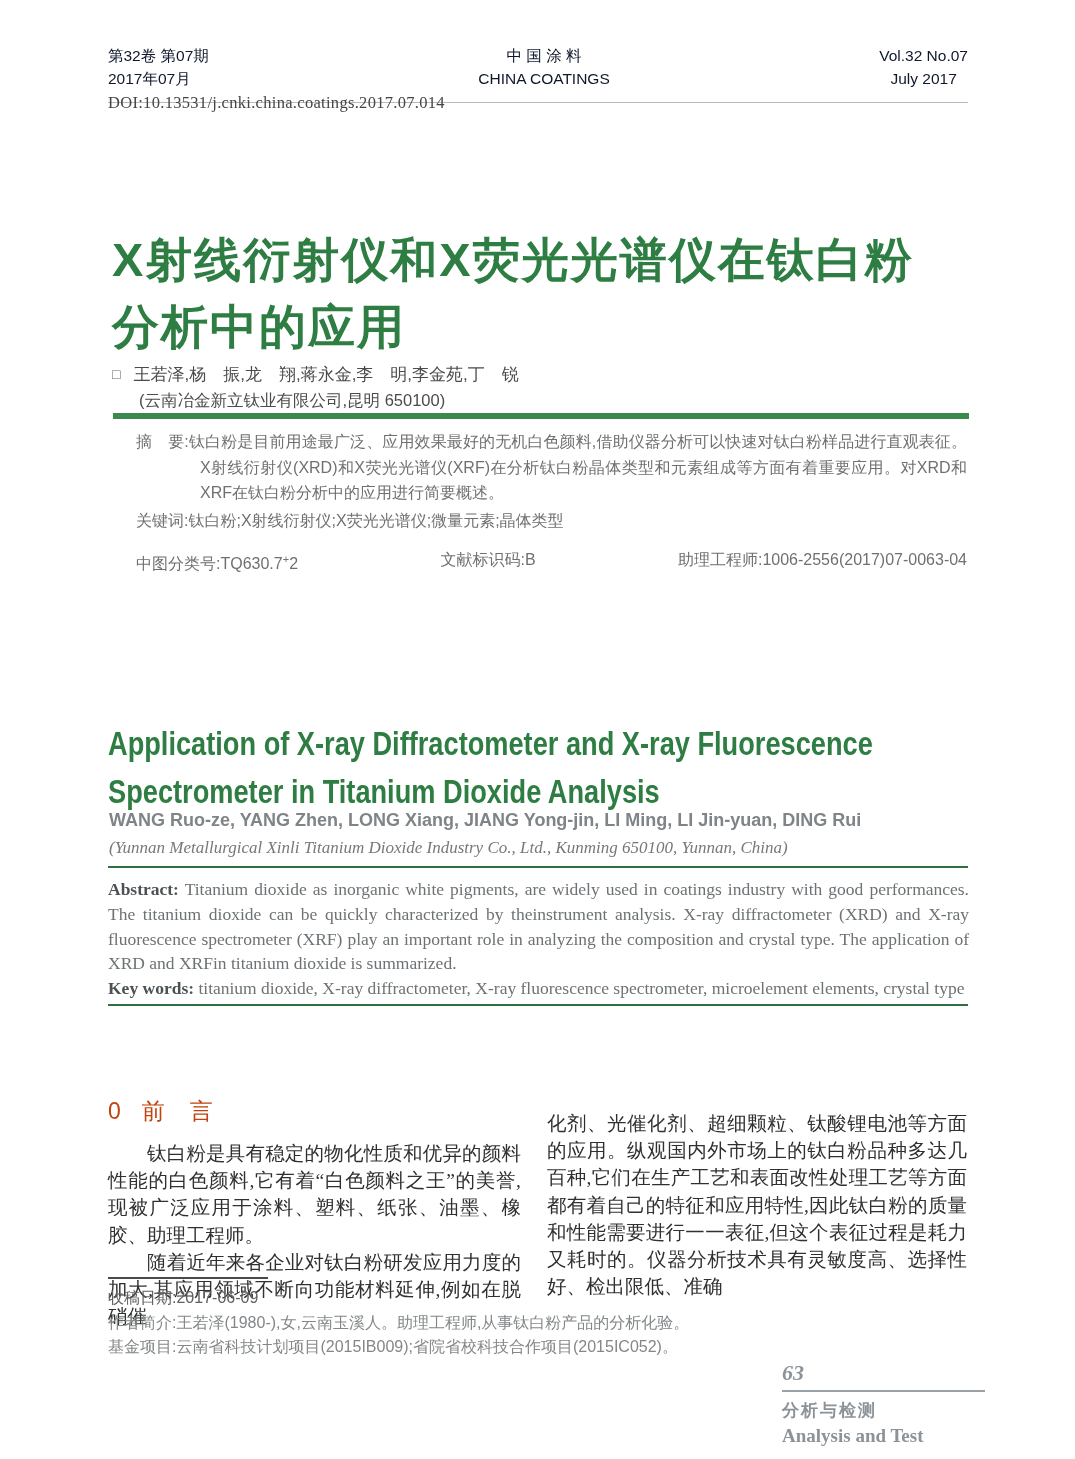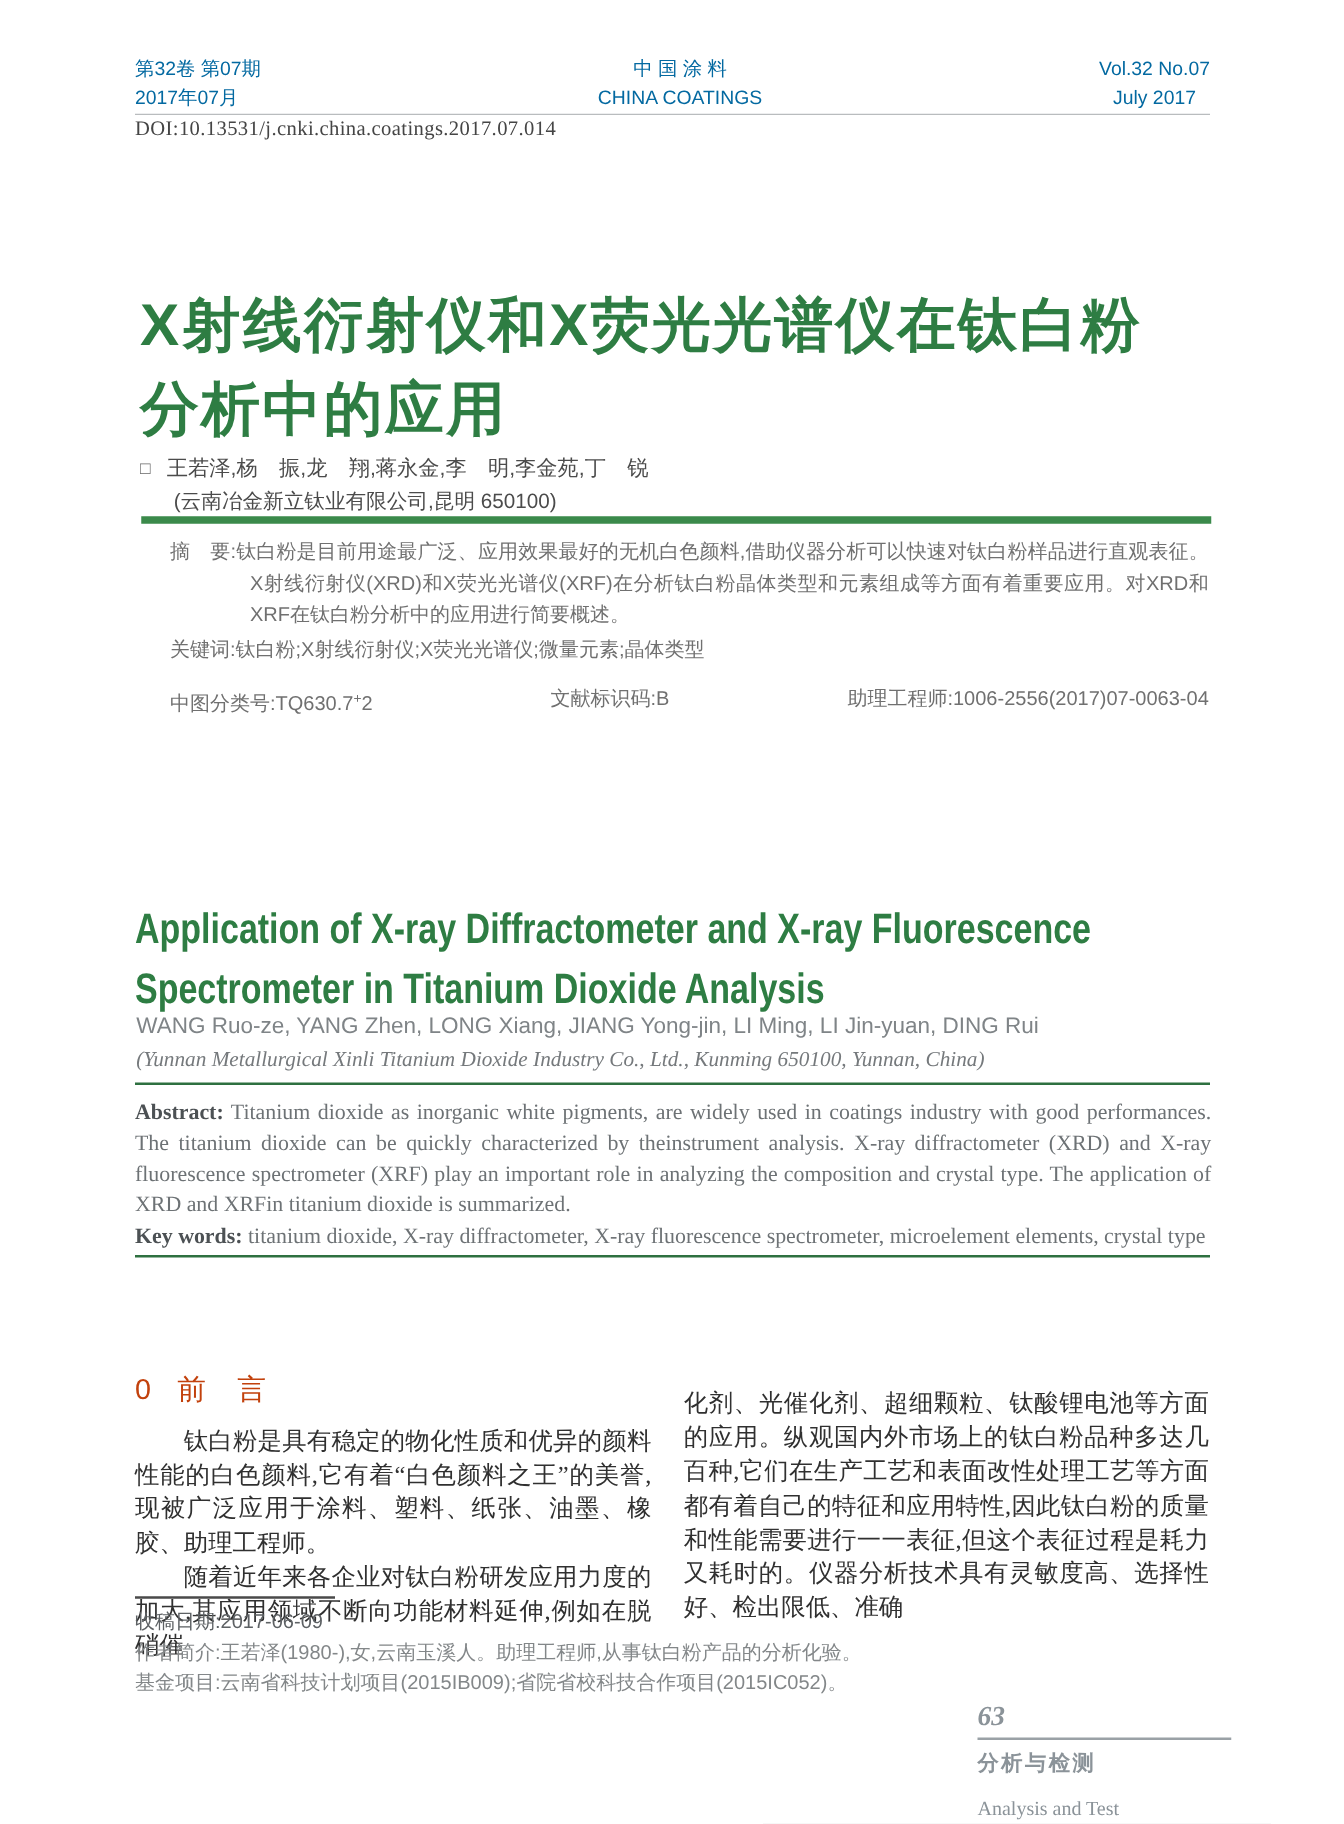--- a/index.html
+++ b/index.html
@@ -1,21 +1,21 @@
 <!DOCTYPE html>
 <html><head>
 <meta charset="utf-8">
 <style>
   * { margin:0; padding:0; box-sizing:border-box; }
   body { background:#e8e8e8; font-family:"Liberation Sans", sans-serif; }
   .page { position:relative; width:1075px; height:1459px; margin:0 auto; background:#ffffff; overflow:hidden; }
 
   
   .hdr { position:absolute; top:44px; left:108px; width:860px; display:flex; justify-content:space-between;
-         color:#0369a1; font-size:15.5px; line-height:23px; padding-bottom:1px; border-bottom:1.5px solid #b9bcbe; }
+         color:#0f172a; font-size:15.5px; line-height:23px; padding-bottom:12px; border-bottom:1.5px solid #b9bcbe; }
   .hdr .c { text-align:center; } .hdr .r { text-align:center; }
   .doi { position:absolute; top:93px; left:108px; font-family:"Liberation Serif", serif;
          font-size:16.5px; color:#454545; letter-spacing:.3px; }
 
   
   .title-cn { position:absolute; top:226px; left:112px; font-size:47px; font-weight:bold;
               color:#2e7d43; line-height:67px; letter-spacing:2px; }
   .authors-cn { position:absolute; top:363px; left:112px; font-size:17px; color:#4b4b4b; }
   .authors-cn .sq { font-size:14px; color:#6a6a6a; margin-right:13px; position:relative; top:-1px; }
   .affil-cn { position:absolute; top:390px; left:139px; font-size:16.5px; color:#4b4b4b; }
@@ -25,21 +25,21 @@
   .abs-cn { position:absolute; top:429px; left:136px; width:831px; font-size:16px; line-height:25.5px;
             color:#707070; text-align:justify; }
   .abs-cn .hang { padding-left:64px; text-indent:-64px; }
   .abs-cn .kw { margin-top:2px; }
   .abs-cn .clc-row { display:flex; justify-content:space-between; margin-top:14px; text-align:left; }
   sup { font-size:11px; }
 
   
   .title-en { position:absolute; top:719px; left:108px; width:1045px; color:#2e7d43; font-weight:bold;
               font-size:34px; line-height:48px; transform:scaleX(.8); transform-origin:left top; }
-  .authors-en { position:absolute; top:810px; left:109px; font-size:18px; color:#7f8487; }
+  .authors-en { position:absolute; top:810px; left:109px; font-size:18px; color:#7f8487;font-weight:bold; }
   .affil-en { position:absolute; top:838px; left:109px; font-family:"Liberation Serif", serif;
               font-style:italic; font-size:17px; color:#75797c; }
   .gline { position:absolute; left:108px; width:860px; height:2px; background:#2e7040; }
   .gl1 { top:866px; } .gl2 { top:1004px; }
 
   
   .abs-en { position:absolute; top:877px; left:108px; width:861px; font-family:"Liberation Serif", serif;
             font-size:17.5px; line-height:24.8px; color:#6d7275; text-align:justify; }
   .abs-en b { color:#4c5154; }
 
@@ -57,21 +57,21 @@
   .footnote { position:absolute; top:1277px; left:108px; width:700px; font-size:16px; line-height:24.5px; }
   .fn-rule { width:160px; height:2px; background:#4a4a4a; margin-bottom:7px; }
   .fn-dark { color:#5d6164; } .fn-light { color:#838789; }
 
   
   .footer { position:absolute; top:1360px; left:782px; width:203px; text-align:left;
             font-family:"Liberation Serif", serif; color:#8b9399; }
   .pg-num { font-style:italic; font-weight:bold; font-size:22px; padding-right:5px; }
   .ft-rule { height:2px; background:#9aa1a6; margin:4px 0 7px; }
   .ft-cn { font-size:17px; font-weight:bold; letter-spacing:2px; }
-  .ft-en { font-size:16px; font-weight:normal; margin-top:17px; }
+  .ft-en { font-size:19px; font-weight:bold; margin-top:3px; }
 </style>
 </head>
 <body>
 
 <div class="page">
 
   <div class="hdr">
     <div class="l">
       <div>第32卷 第07期</div>
       <div>2017年07月</div>

